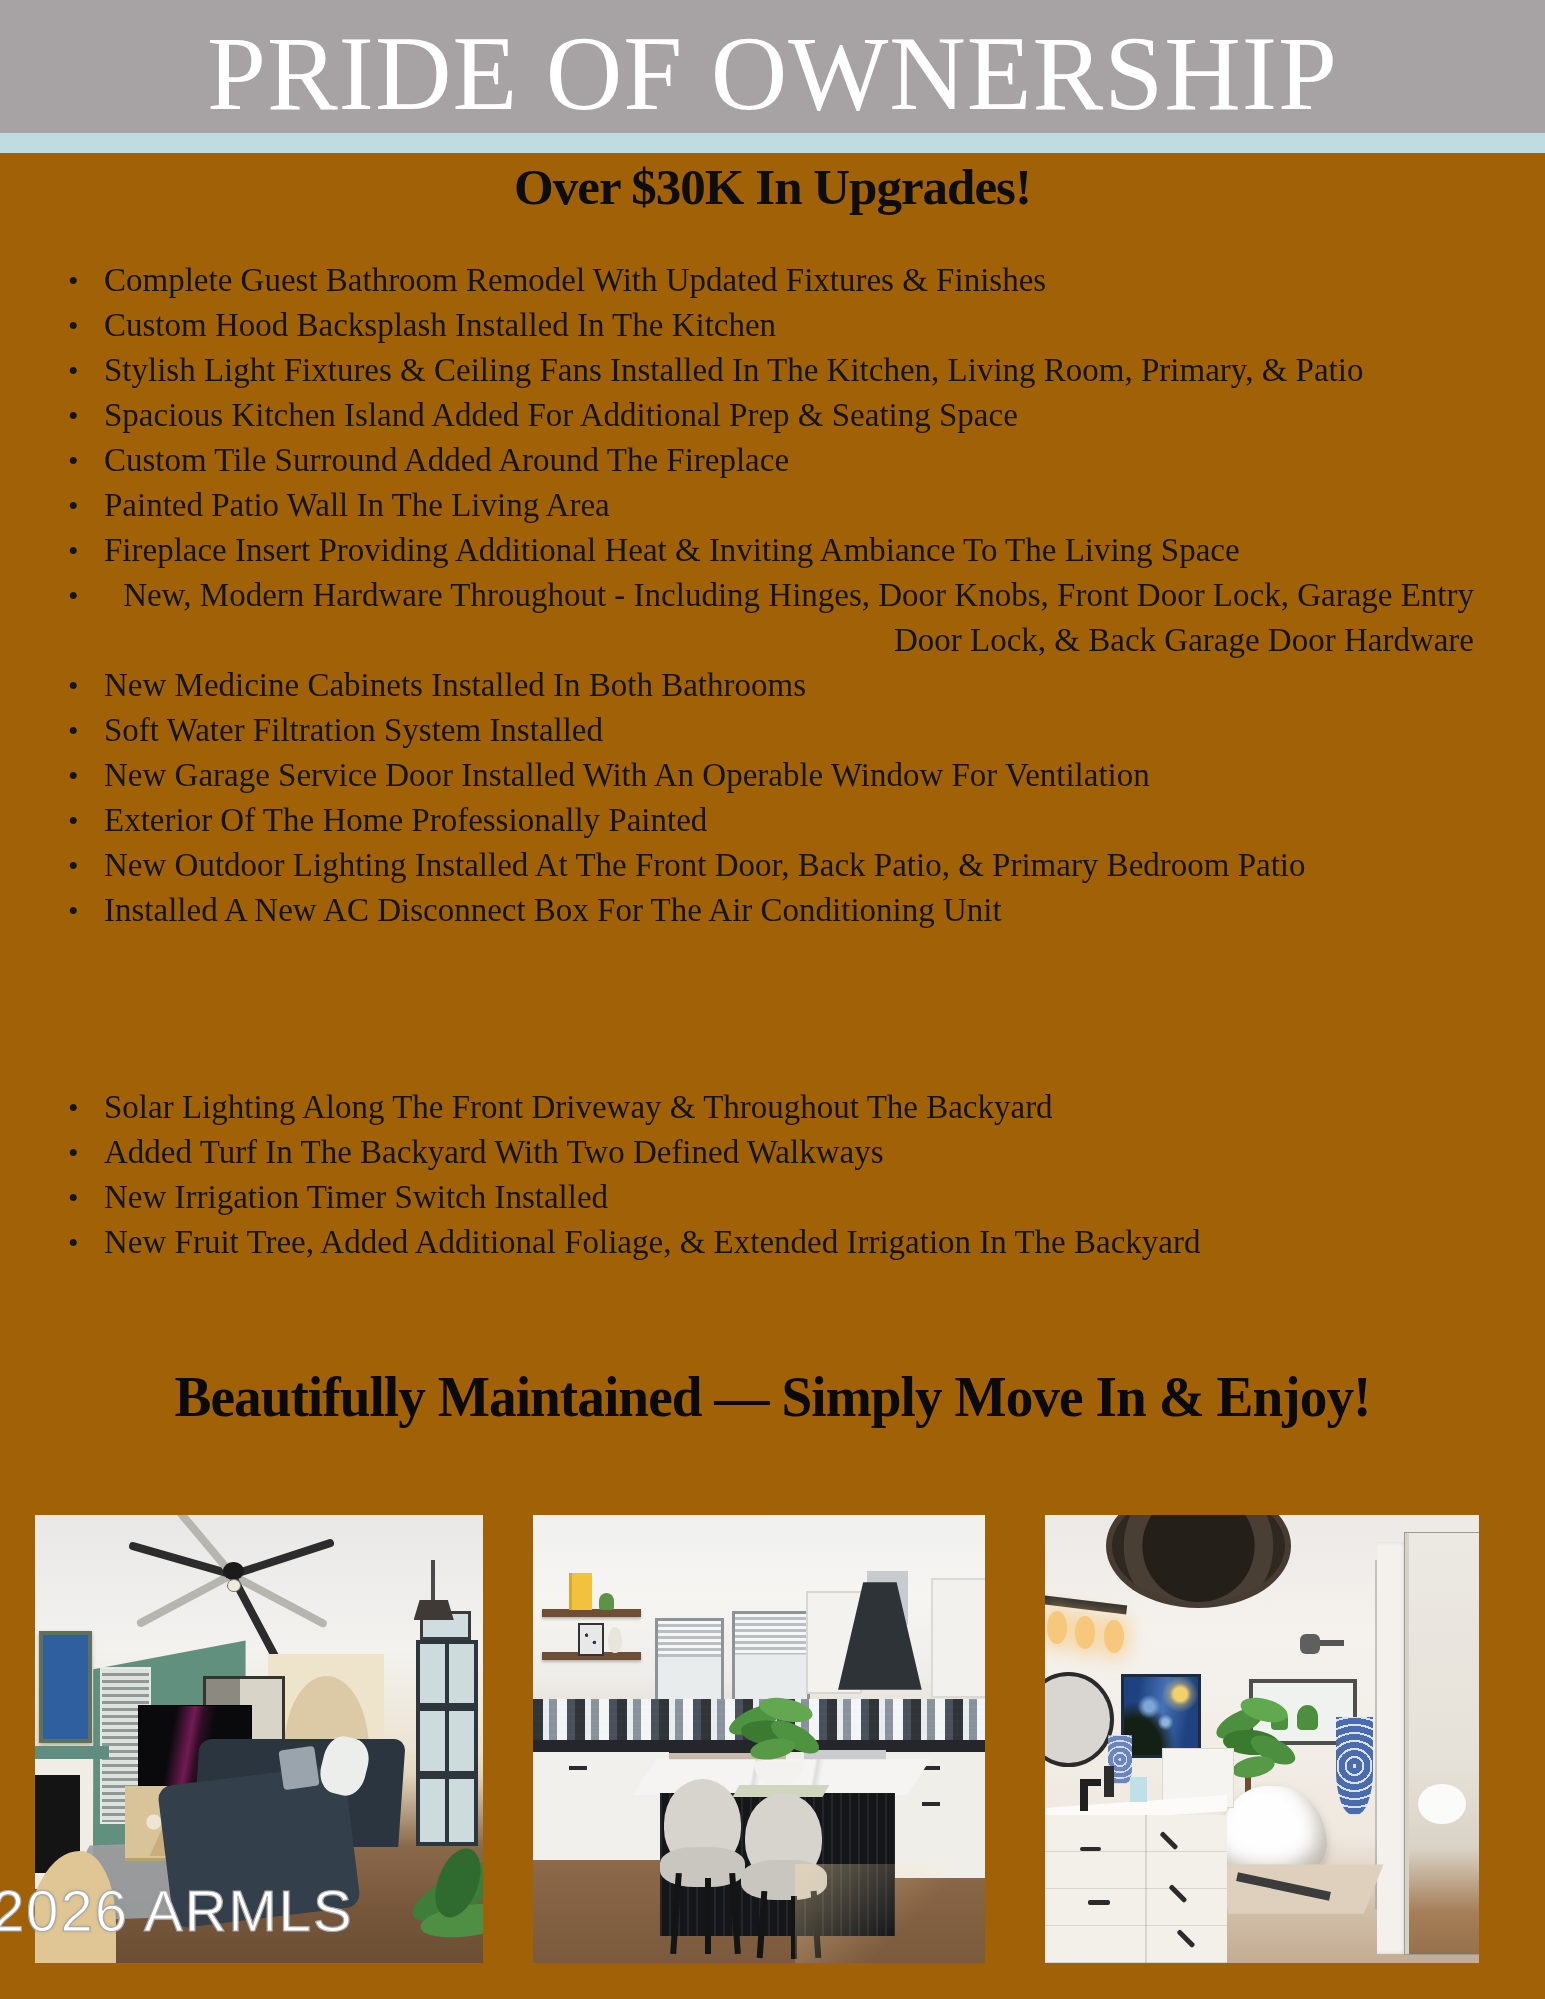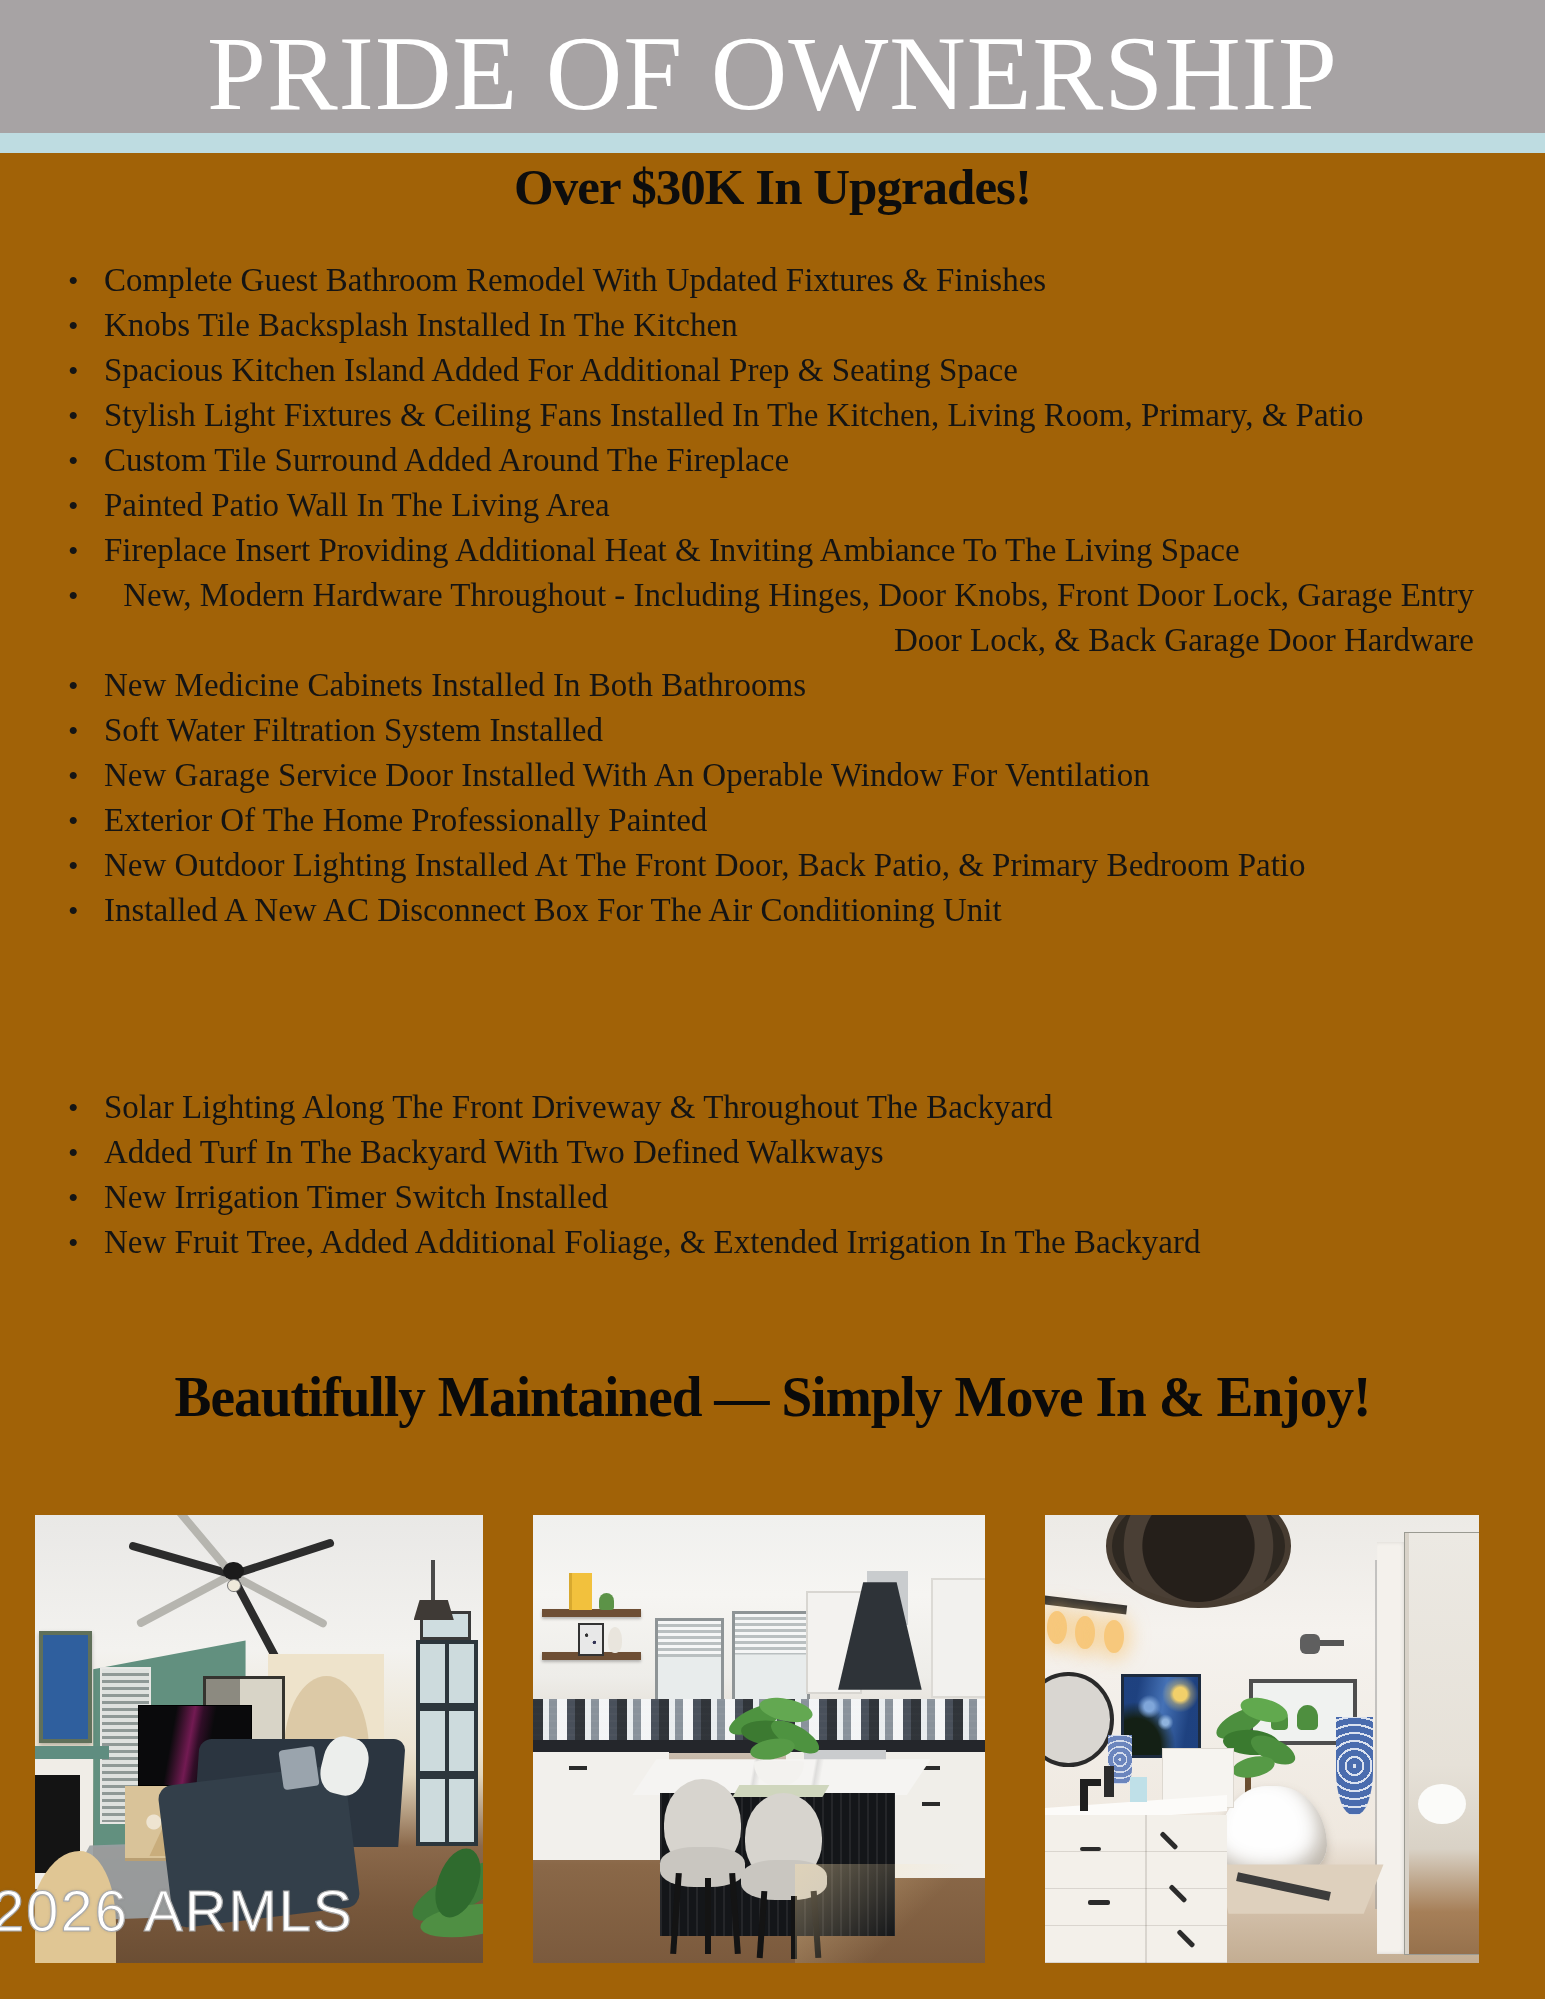--- a/index.html
+++ b/index.html
@@ -168,23 +168,23 @@
 
   <div class="banner">
     <span class="banner-title">PRIDE OF OWNERSHIP</span>
   </div>
   <div class="stripe"></div>
 
   <div class="headline">Over $30K In Upgrades!</div>
 
   <ul class="list upgrades">
     <li>Complete Guest Bathroom Remodel With Updated Fixtures &amp; Finishes</li>
-    <li>Knobs Tile Backsplash Installed In The Kitchen</li>
+    <li>Custom Hood Backsplash Installed In The Kitchen</li>
+    <li>Stylish Light Fixtures &amp; Ceiling Fans Installed In The Kitchen, Living Room, Primary, &amp; Patio</li>
     <li>Spacious Kitchen Island Added For Additional Prep &amp; Seating Space</li>
-    <li>Stylish Light Fixtures &amp; Ceiling Fans Installed In The Kitchen, Living Room, Primary, &amp; Patio</li>
     <li>Custom Tile Surround Added Around The Fireplace</li>
     <li>Painted Patio Wall In The Living Area</li>
     <li>Fireplace Insert Providing Additional Heat &amp; Inviting Ambiance To The Living Space</li>
     <li class="two-line">New, Modern Hardware Throughout - Including Hinges, Door Knobs, Front Door Lock, Garage Entry Door Lock, &amp; Back Garage Door Hardware</li>
     <li>New Medicine Cabinets Installed In Both Bathrooms</li>
     <li>Soft Water Filtration System Installed</li>
     <li>New Garage Service Door Installed With An Operable Window For Ventilation</li>
     <li>Exterior Of The Home Professionally Painted</li>
     <li>New Outdoor Lighting Installed At The Front Door, Back Patio, &amp; Primary Bedroom Patio</li>
     <li>Installed A New AC Disconnect Box For The Air Conditioning Unit</li>

